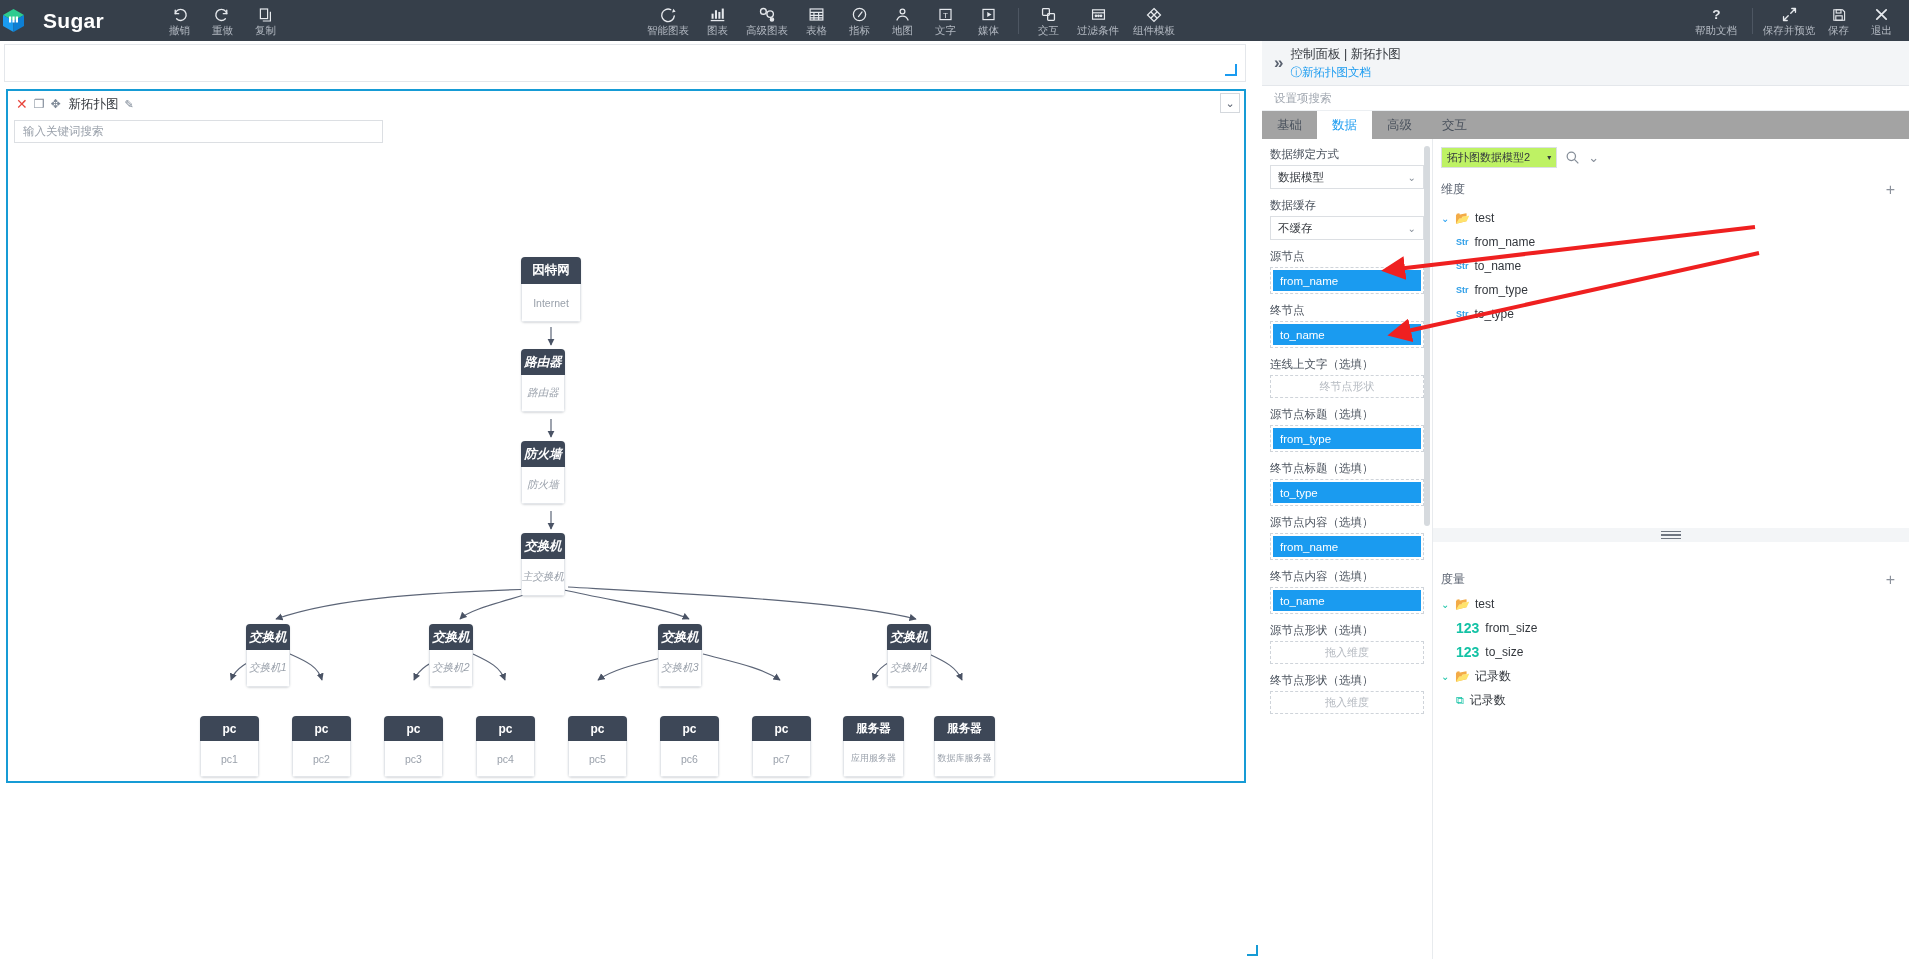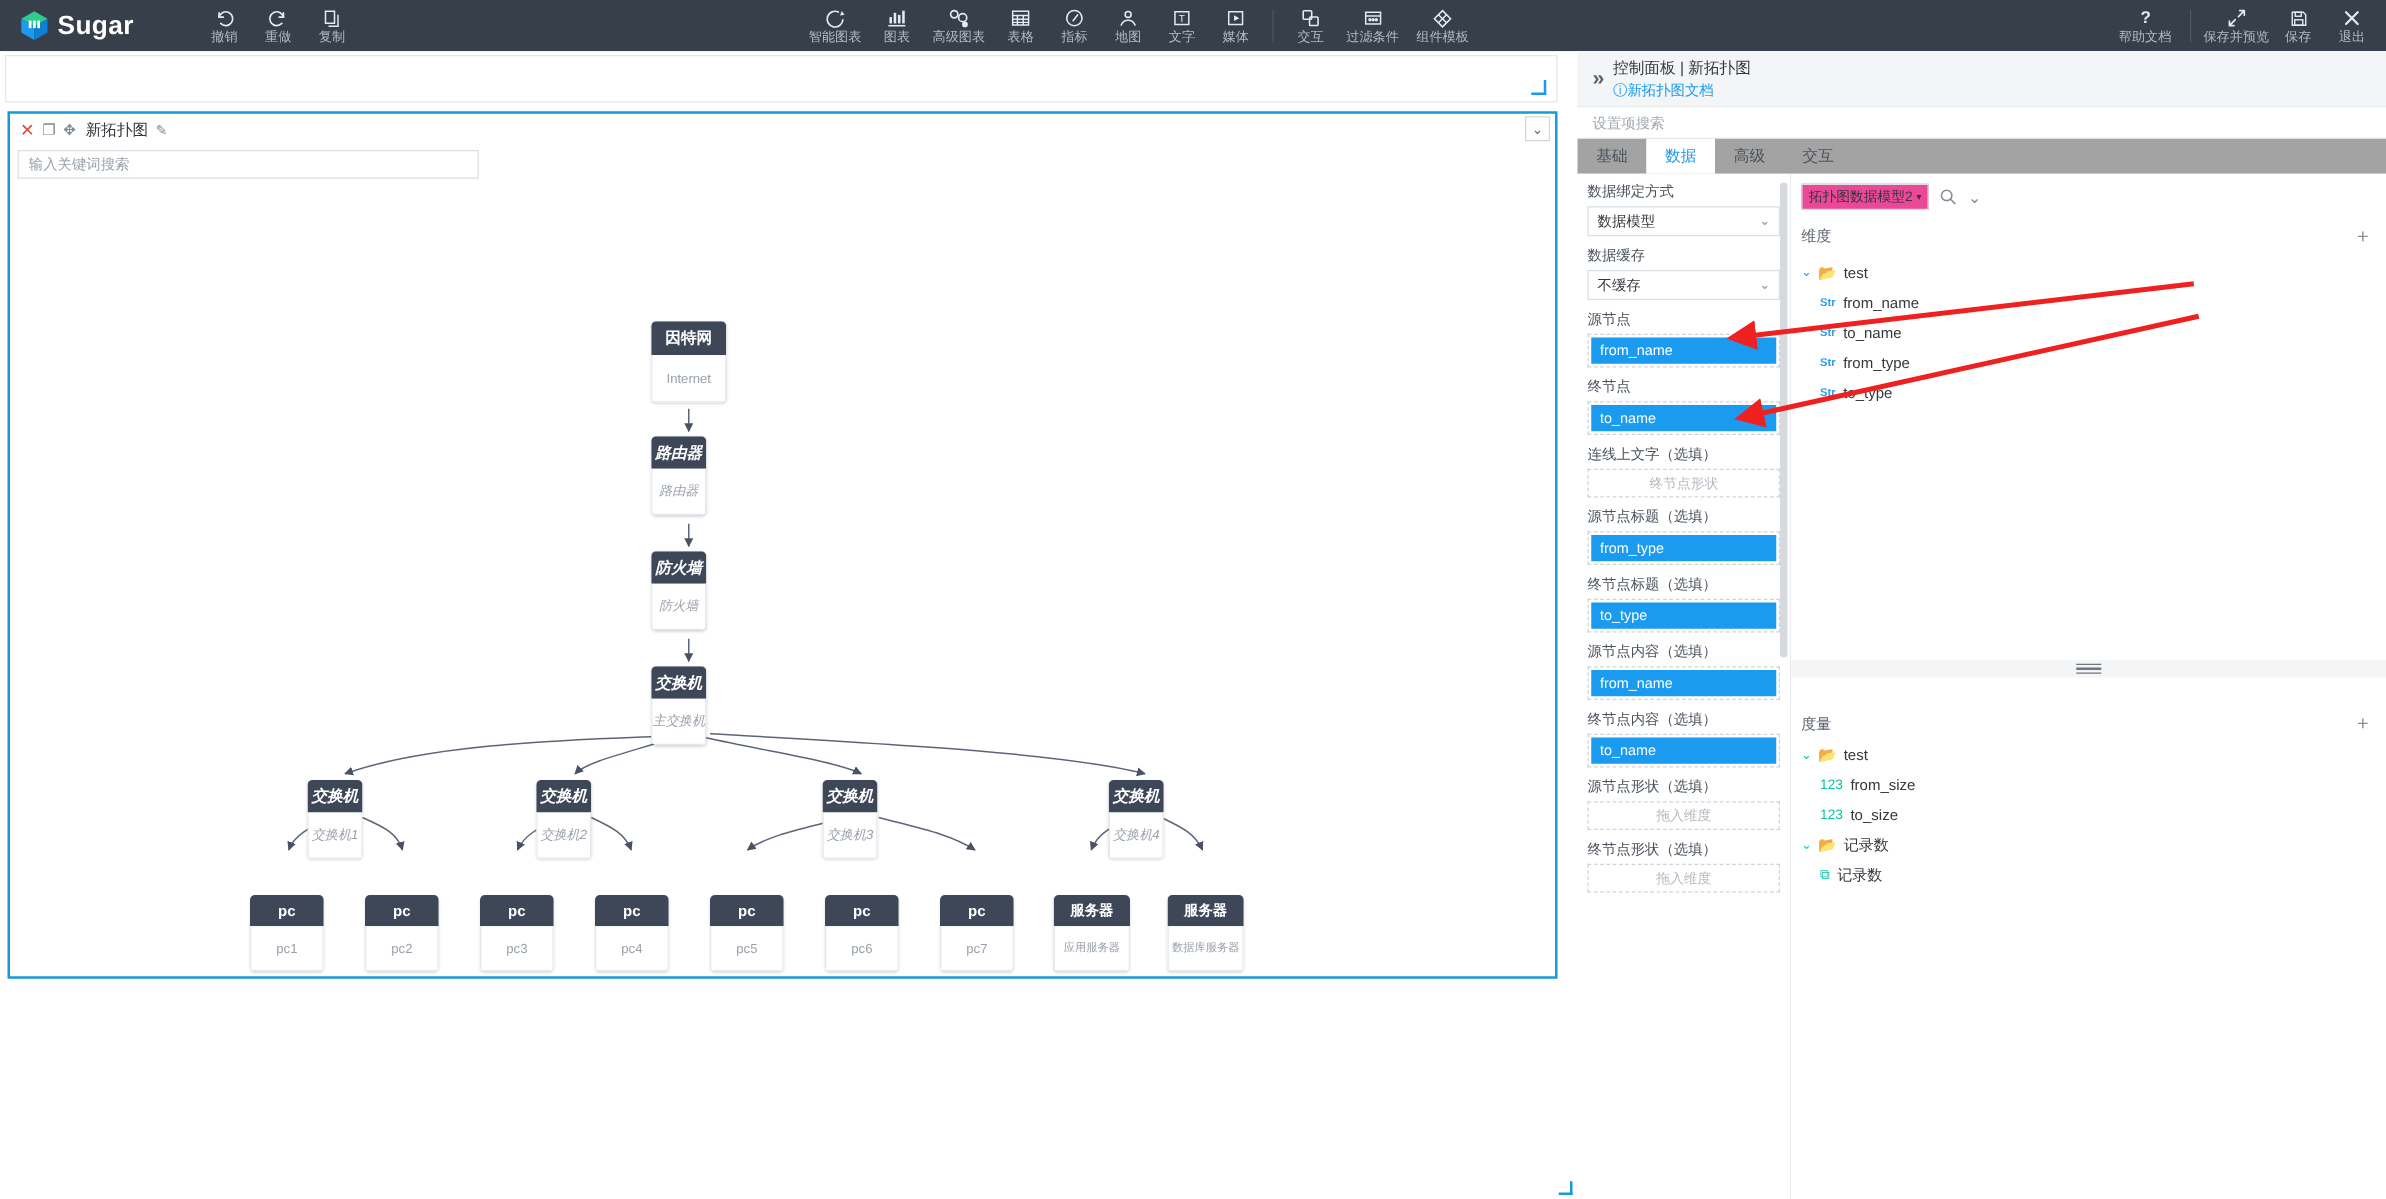--- a/index.html
+++ b/index.html
@@ -7,21 +7,21 @@
     width: 1909px; height: 959px;
     font-family: "Liberation Sans", "DejaVu Sans", sans-serif;
     background: #fff; overflow: hidden;
   }
 
   
   .topbar {
     position: absolute; left: 0; top: 0; width: 1909px; height: 41px;
     background: #363f4a; display: flex; align-items: center;
   }
-  .brand { display: flex; align-items: center; gap: 5px; padding-left: 14px; width: 140px; }
+  .brand { display: flex; align-items: center; gap: 16px; width: 140px; }
   .logo-cube { width: 27px; height: 27px; position: relative; }
   .brand-name { color: #fff; font-size: 21px; font-weight: bold; letter-spacing: .3px; }
 
   .tb-group { display: flex; align-items: center; height: 41px; }
   .tb-item {
     display: flex; flex-direction: column; align-items: center; justify-content: center;
     width: 43px; height: 41px; cursor: pointer; color: #c9ced5; gap: 1px;
   }
   .tb-item.wide { width: 56px; }
   .tb-item .ic { height: 18px; display: flex; align-items: center; justify-content: center; color: #e6e9ed; }
@@ -149,39 +149,39 @@
 
   .col-divider { position: absolute; left: 170px; top: 98px; width: 1px; height: 820px; background: #e8ebee; }
 
   
   .model-col {
     position: absolute; left: 171px; top: 98px; width: 476px; height: 820px;
     background: #fff; padding: 8px 10px 0 8px;
   }
   .model-top { display: flex; align-items: center; gap: 8px; }
   .model-pill {
-    height: 21px; border: 1px solid #dcdfe3; background: #ec4899; padding: 0 5px;
-    display: flex; align-items: center; gap: 3px; font-size: 11px; color: #33373d; cursor: pointer;
+    height: 21px; border: 1px solid #dcdfe3; background: #bef264; padding: 0 5px;
+    display: flex; align-items: center; gap: 17px; font-size: 11px; color: #33373d; cursor: pointer;
   }
   .mi { color: #868e99; cursor: pointer; display: flex; align-items: center; }
   .sec-hd {
     display: flex; align-items: center; justify-content: space-between;
     margin-top: 13px; padding-right: 4px;
   }
   .sec-hd .t { font-size: 12px; color: #5a6270; }
   .sec-hd .plus { font-size: 16px; color: #8b919b; cursor: pointer; line-height: 14px; }
   .tree { margin-top: 8px; }
   .tnode { display: flex; align-items: center; gap: 5px; height: 24px; font-size: 12px; color: #33373d; cursor: pointer; }
   .tnode .arr { color: #1a9bf0; font-size: 10px; width: 9px; }
   .tnode .arr.g { color: #13c2a5; }
   .tnode .fld { color: #1a9bf0; font-size: 12px; }
   .tnode .fld.g { color: #13c2a5; }
   .tleaf { display: flex; align-items: center; gap: 6px; height: 24px; padding-left: 15px; font-size: 12px; color: #33373d; cursor: pointer; }
   .badge-str { color: #2f9fe8; font-size: 9px; font-weight: bold; }
-  .badge-num { color: #13c2a5; font-size: 11px; font-weight: normal; }
+  .badge-num { color: #13c2a5; font-size: 14px; font-weight: bold; }
   .badge-cnt { color: #13c2a5; font-size: 11px; }
 
   .grip-bar {
     position: absolute; left: 171px; top: 487px; width: 476px; height: 14px;
     background: #f3f5f7; display: flex; align-items: center; justify-content: center; cursor: ns-resize;
   }
   .grip-lines { width: 20px; }
   .grip-lines i { display: block; height: 1.5px; background: #6f7681; margin: 2px 0; }
   .metrics-col { position: absolute; left: 171px; top: 501px; width: 476px; height: 417px; background: #fff; padding: 0 10px 0 8px; margin-top: 21px; }
 

